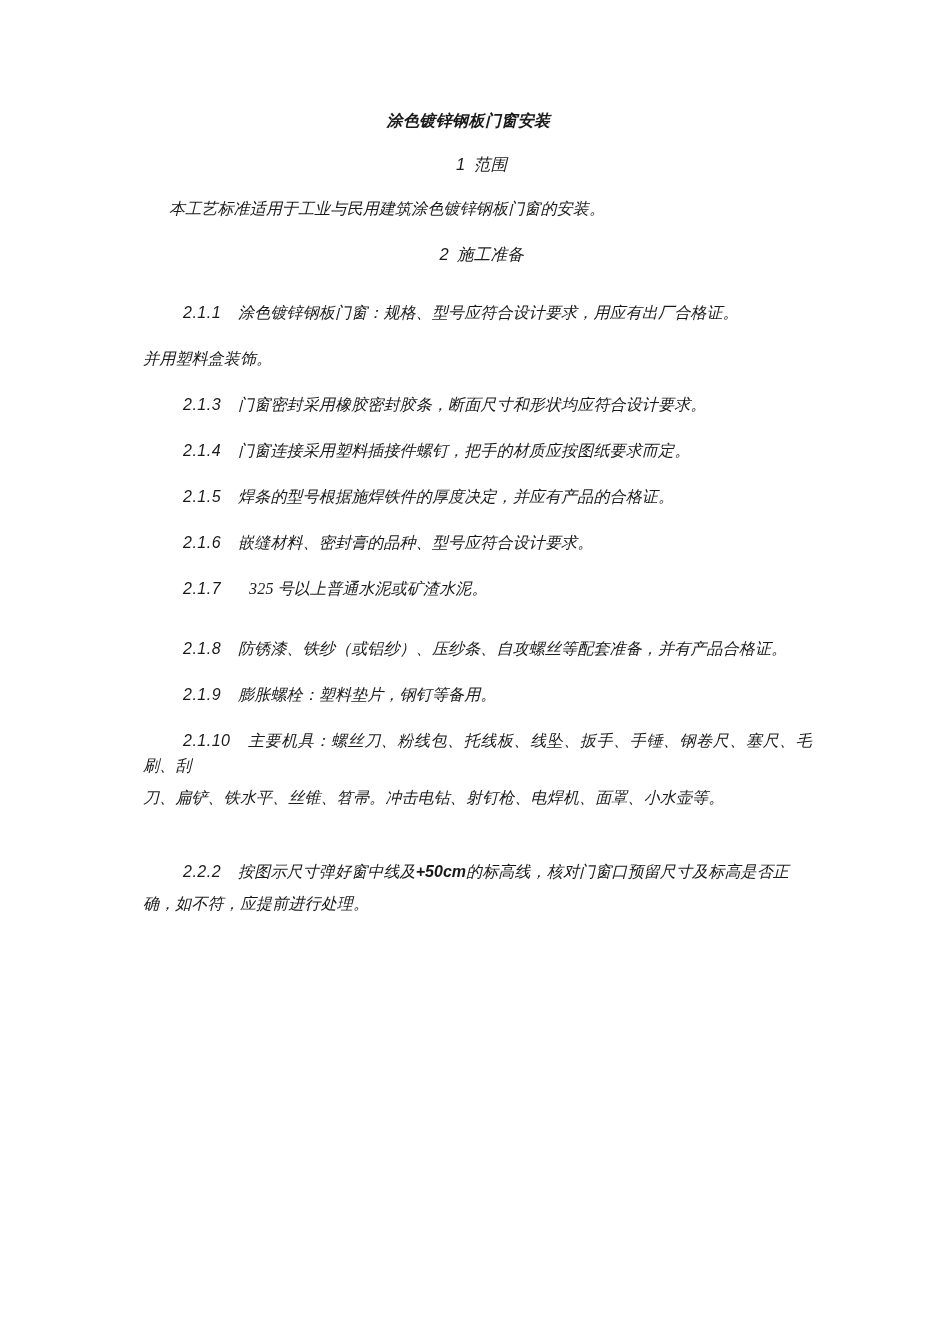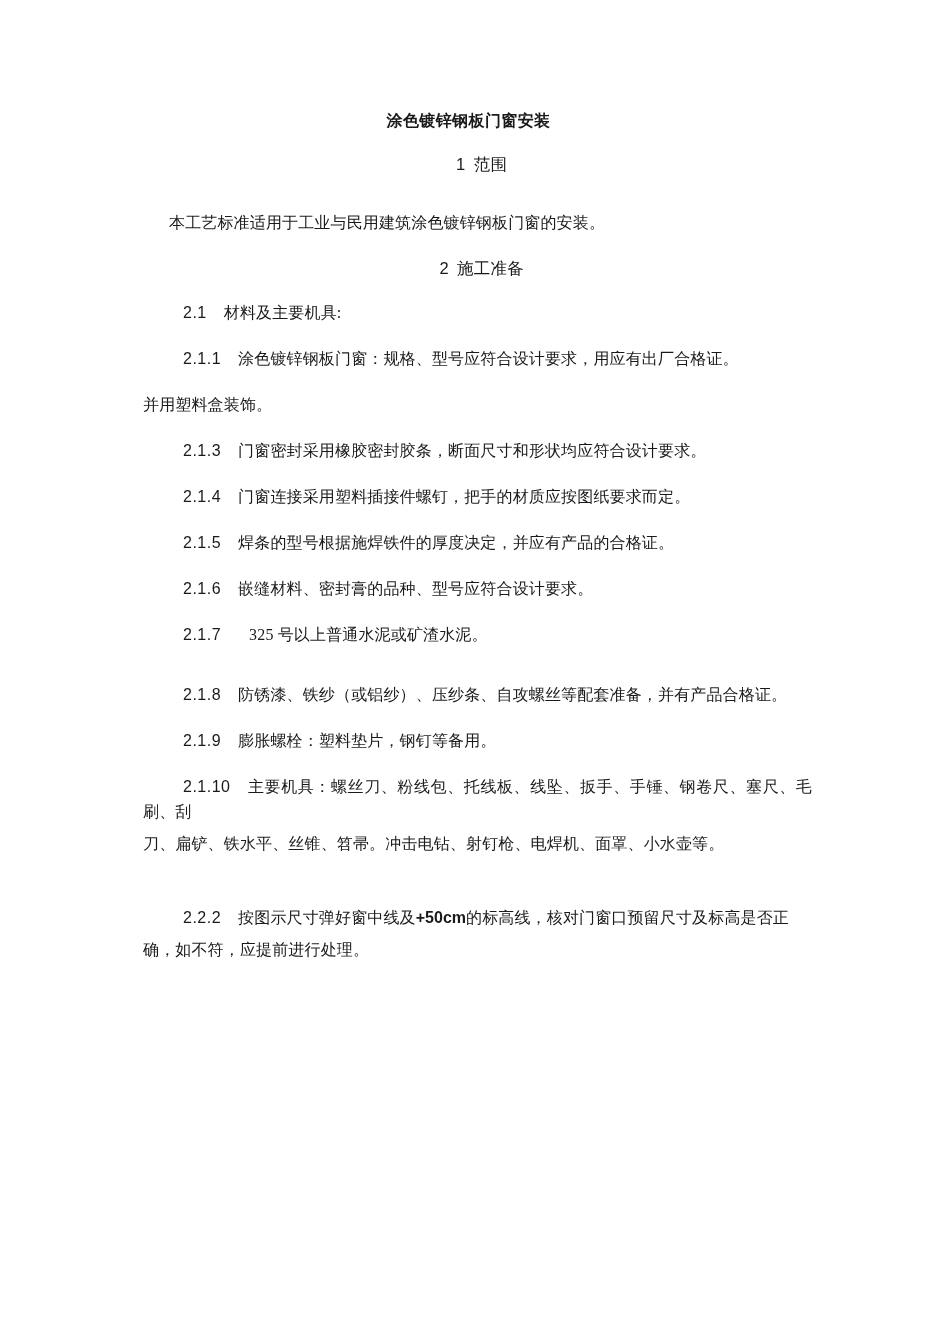--- a/index.html
+++ b/index.html
@@ -13,20 +13,21 @@
     font-family: "Liberation Serif", "DejaVu Serif", serif;
     color: #1a1a1a;
     -webkit-font-smoothing: antialiased;
   }
   #page {
     position: relative;
     width: 950px;
     height: 1084px;
     box-sizing: border-box;
     padding: 108px 138px 16px 143px;
+    font-style: italic;
   }
   .doc-title {
     text-align: center;
     font-family: "Liberation Serif", "DejaVu Serif", serif;
     font-size: 16px;
     line-height: 26px;
     margin: 0 0 18px 0;
     letter-spacing: 0.4px;
     padding-right: 18px;
   }
@@ -43,21 +44,21 @@
     display: inline-block;
     min-width: 26px;
   }
   .heading .txt {
     font-family: "Liberation Sans", "DejaVu Sans", sans-serif;
   }
   
   .para {
     font-size: 16px;
     line-height: 25px;
-    margin: 14px 0 7px 0;
+    margin: 0 0 7px 0;
     text-indent: 26px;
     letter-spacing: 0.15px;
     text-align: justify;
     text-justify: inter-ideograph;
   }
   
   .clause {
     font-size: 16px;
     line-height: 25px;
     margin: 0 0 7px 0;
@@ -100,23 +101,20 @@
   <div class="sp-lg"></div>
 
   <p class="para">本工艺标准适用于工业与民用建筑涂色镀锌钢板门窗的安装。</p>
   <div class="sp-lg"></div>
 
   <p class="heading">
     <span class="num">2</span><span class="txt">施工准备</span>
   </p>
   <div class="sp-lg"></div>
 
-  <p class="clause">
-    <span class="num">2.1</span><span class="gap-wide"></span><span>材料及主要机具:</span>
-  </p>
   <div class="sp-lg"></div>
 
   <p class="clause">
     <span class="num">2.1.1</span><span class="gap-wide"></span><span>涂色镀锌钢板门窗：规格、型号应符合设计要求，用应有出厂合格证。</span>
   </p>
   <div class="sp-lg"></div>
 
   <p class="cont">并用塑料盒装饰。</p>
   <div class="sp-lg"></div>
 

